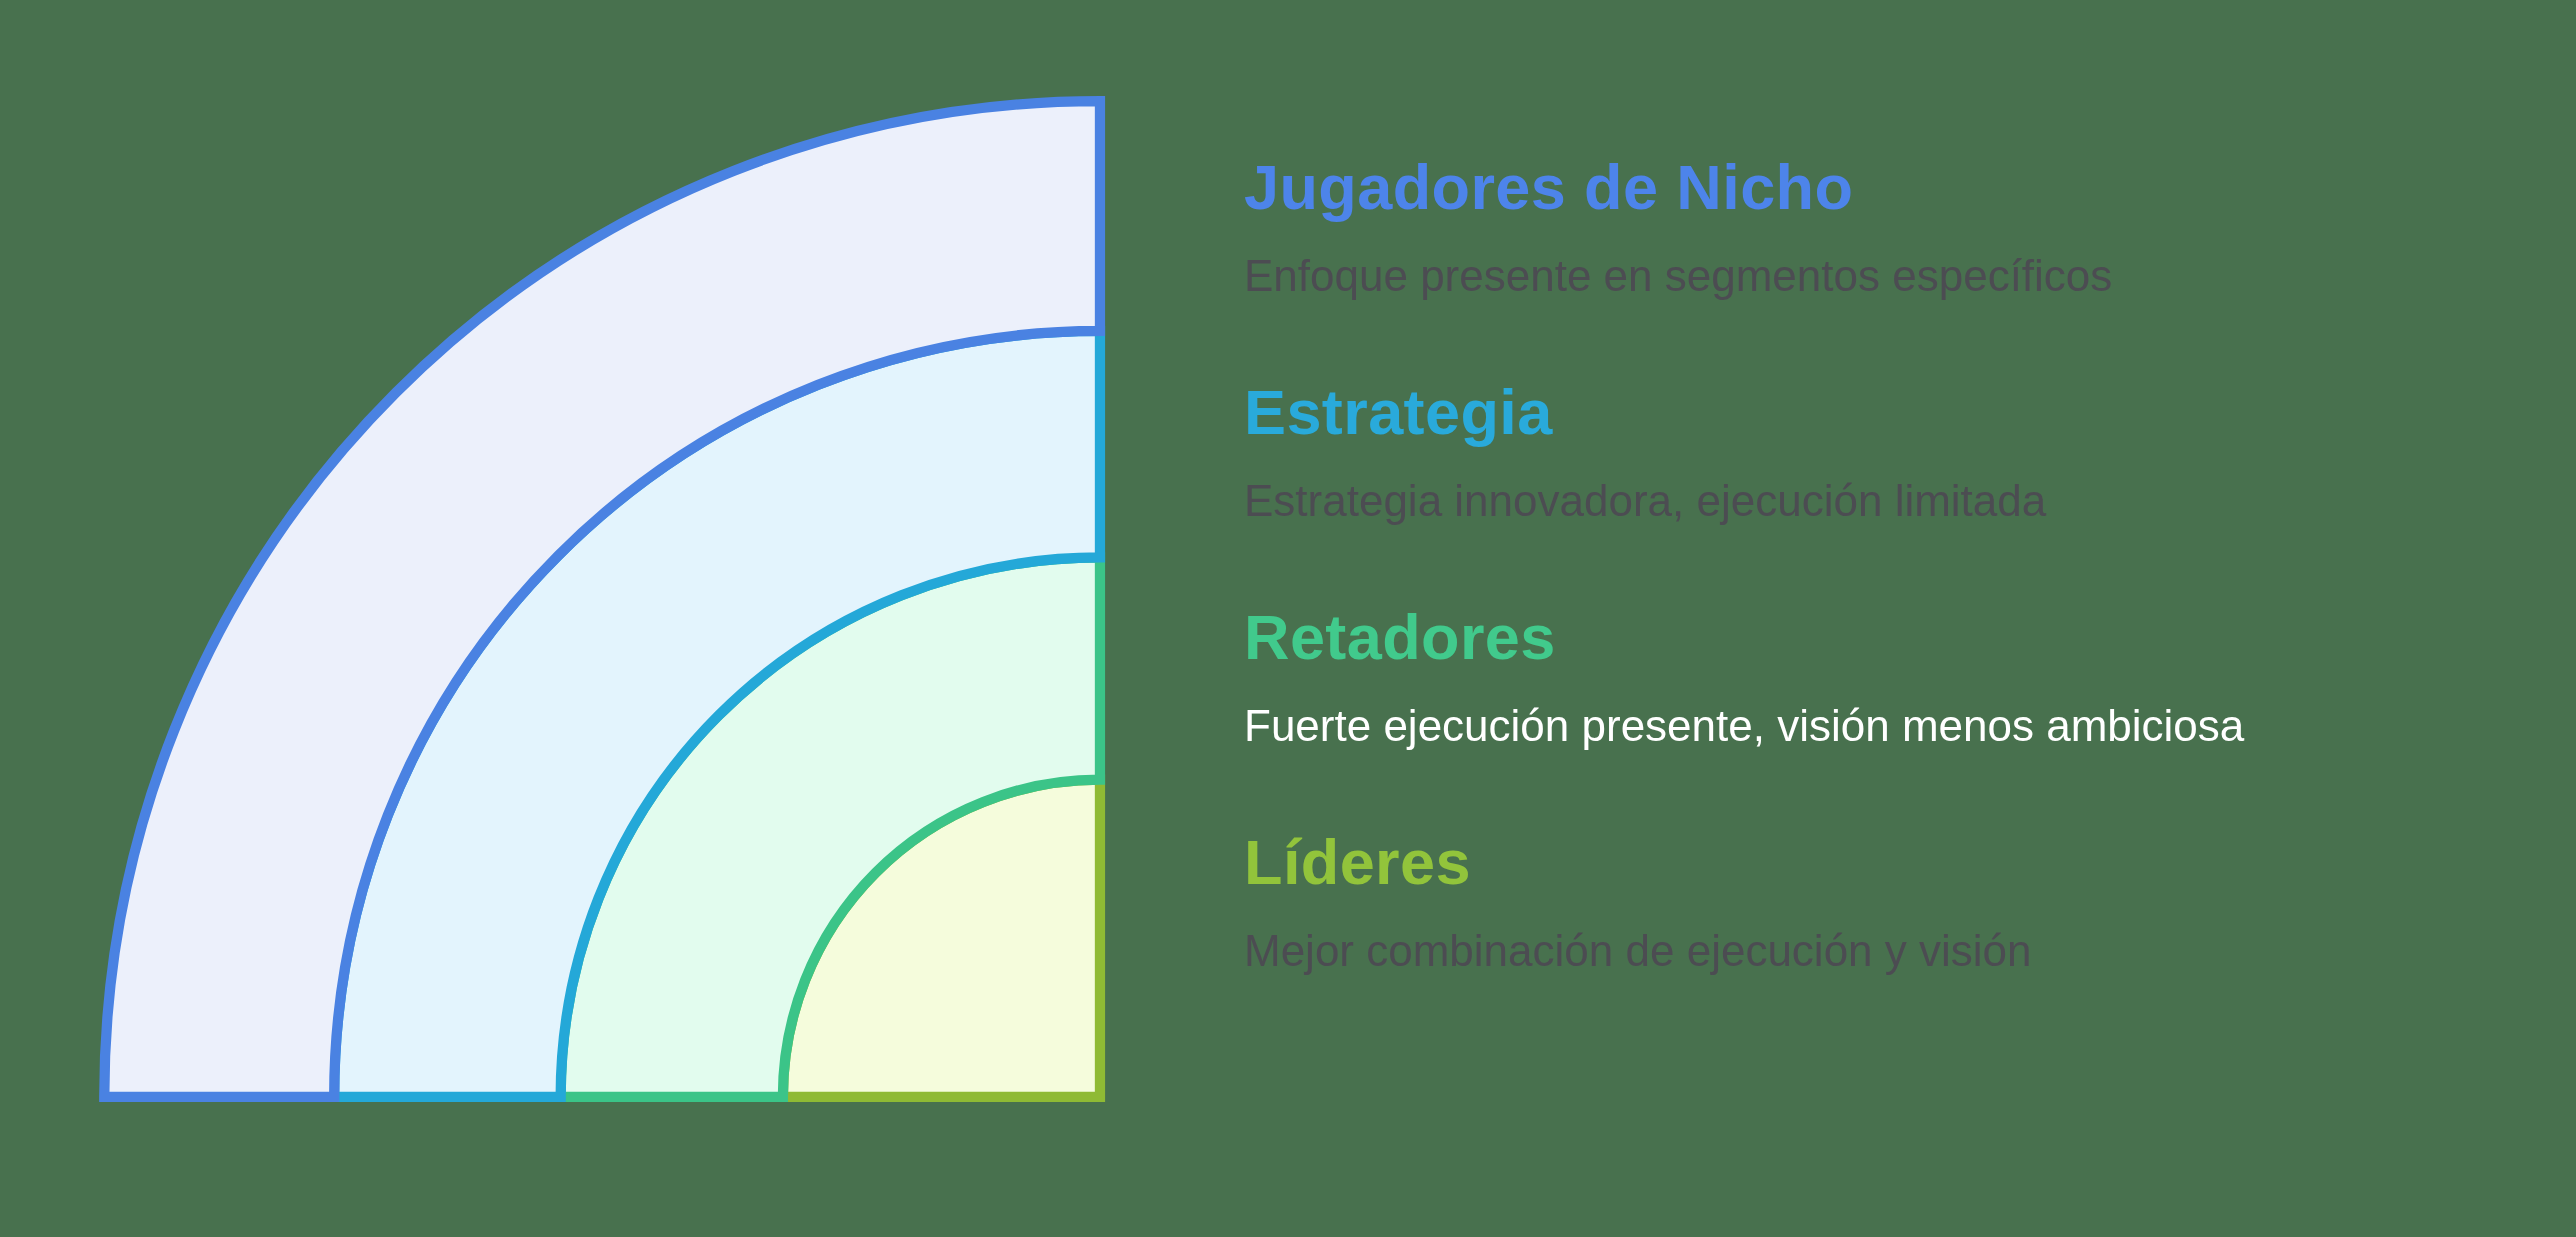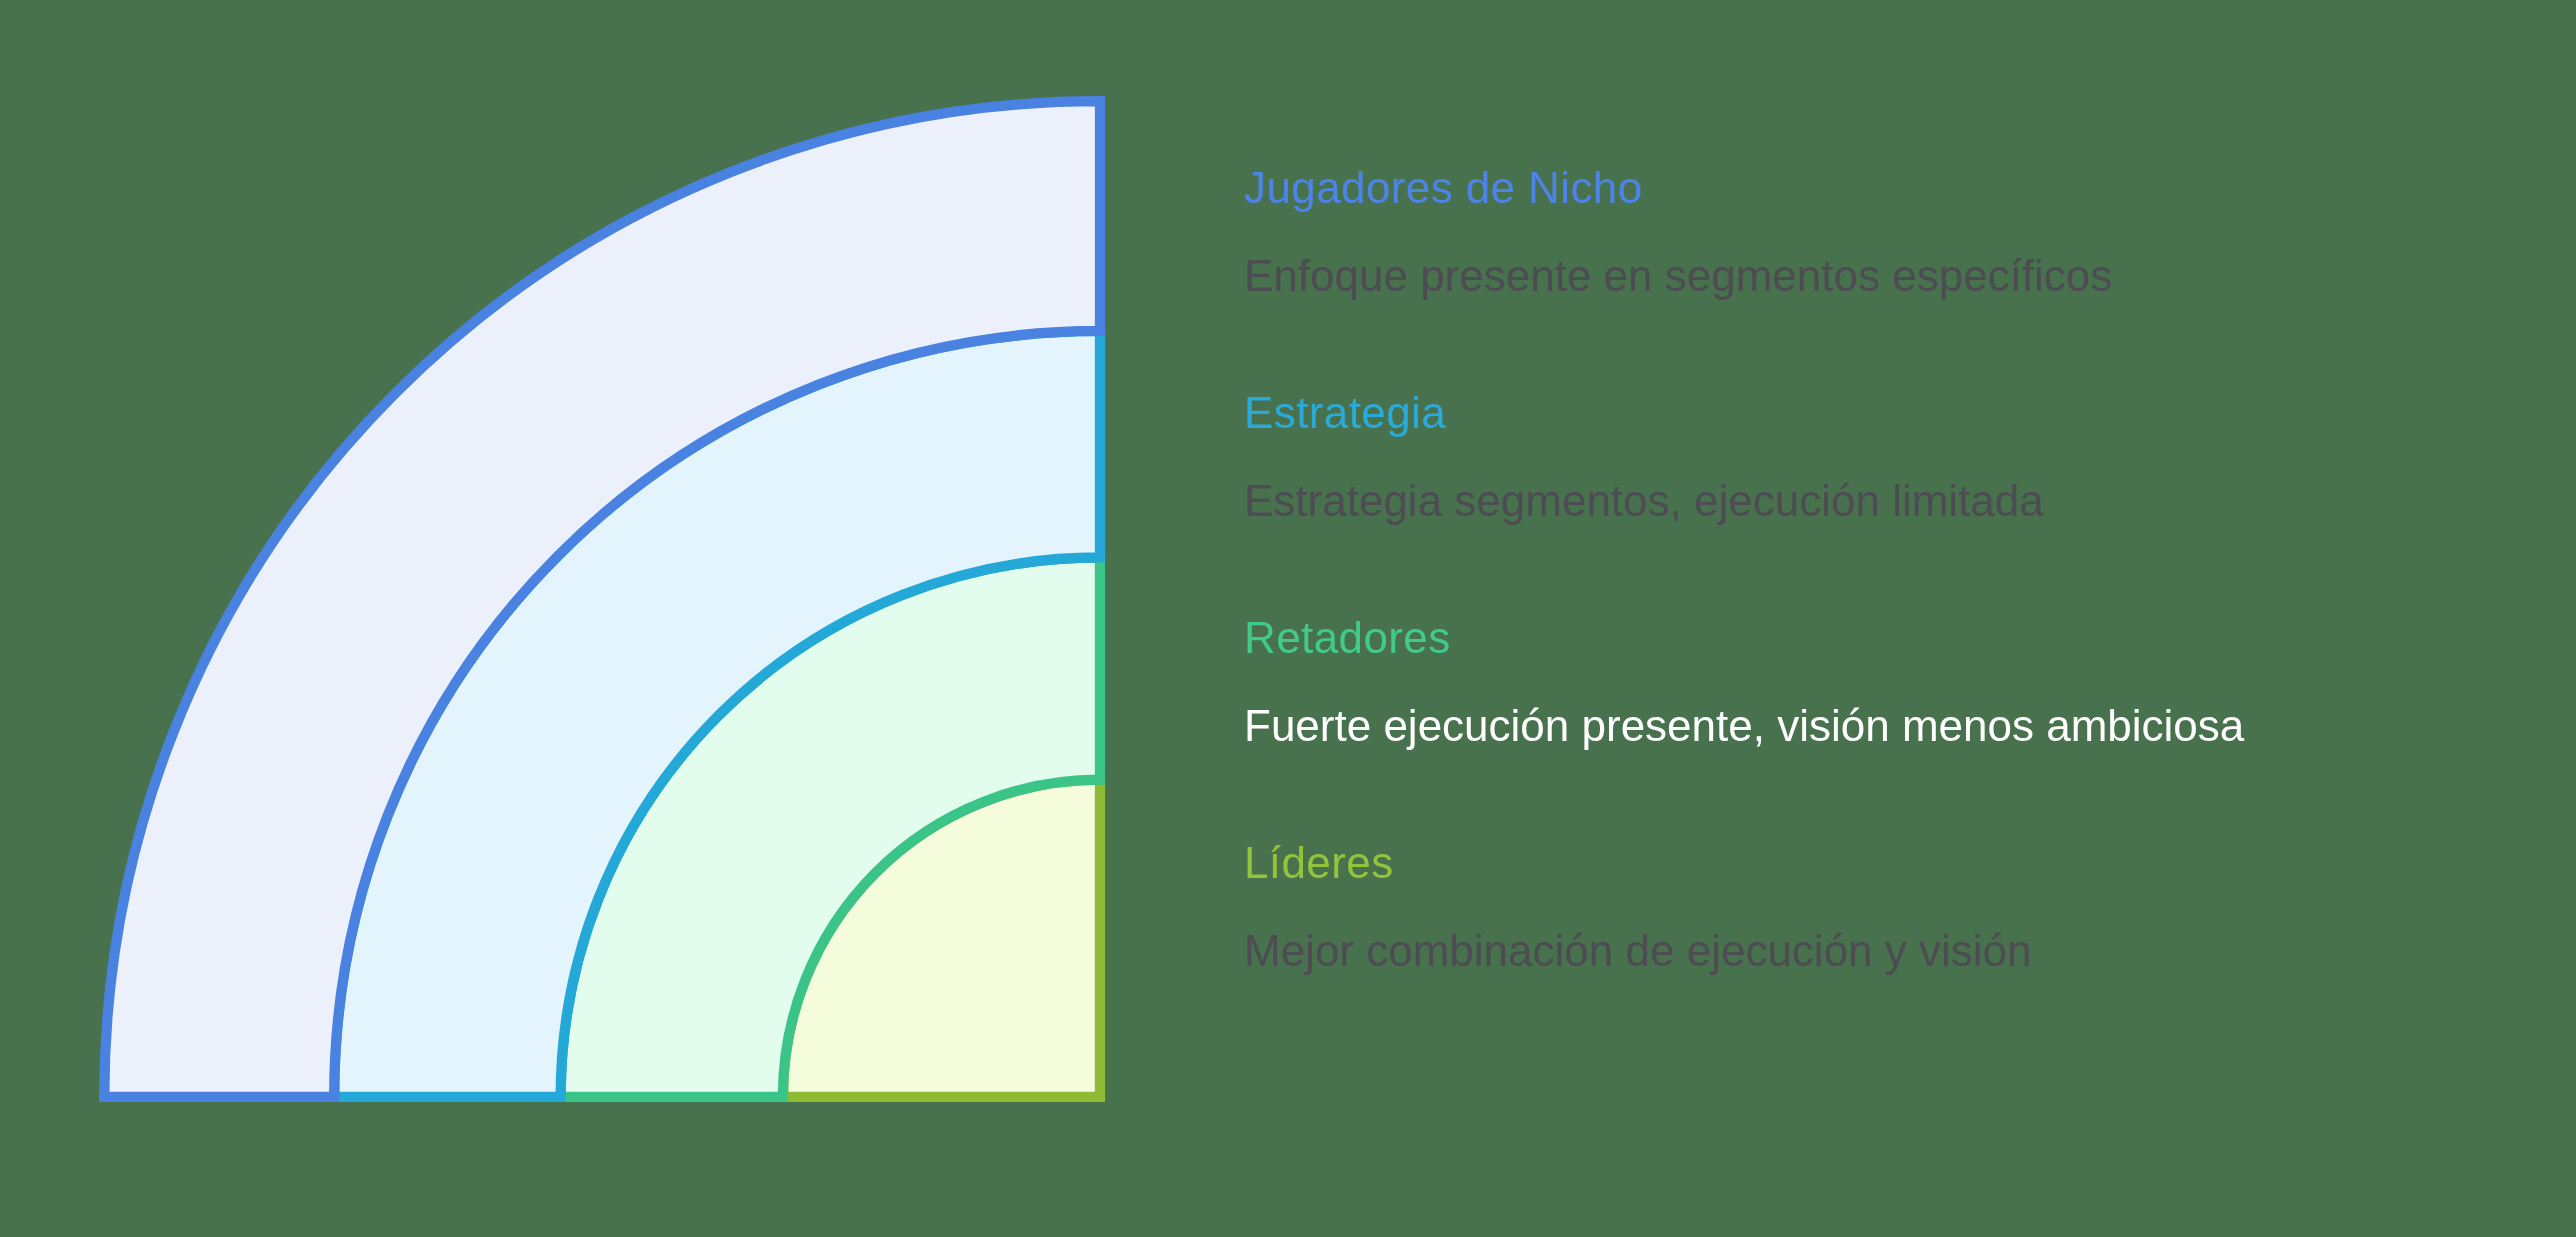--- a/index.html
+++ b/index.html
@@ -30,23 +30,23 @@
     position: absolute;
     left: 1244px;
     top: 156px;
     width: 1299px;
   }
   .legend-item {
     margin: 0 0 77px 0;
   }
   .legend-title {
     margin: 0 0 29px 0;
-    font-size: 44px;
+    font-size: 63px;
     line-height: 63px;
-    font-weight: 400;
+    font-weight: 700;
     letter-spacing: 0.4px;
   }
   .legend-desc {
     margin: 0;
     font-size: 44px;
     line-height: 56px;
     font-weight: 400;
   }
 </style>
 </head>
@@ -67,21 +67,21 @@
 
   <div class="legend">
 
     <div class="legend-item">
       <h2 class="legend-title" style="color: rgb(77, 132, 234);">Jugadores de Nicho</h2>
       <p class="legend-desc" style="color: rgb(76, 76, 82);">Enfoque presente en segmentos específicos</p>
     </div>
 
     <div class="legend-item">
       <h2 class="legend-title" style="color: rgb(41, 170, 219);">Estrategia</h2>
-      <p class="legend-desc" style="color: rgb(76, 76, 82);">Estrategia segmentos, ejecución limitada</p>
+      <p class="legend-desc" style="color: rgb(76, 76, 82);">Estrategia innovadora, ejecución limitada</p>
     </div>
 
     <div class="legend-item">
       <h2 class="legend-title" style="color: rgb(65, 202, 140);">Retadores</h2>
       <p class="legend-desc" style="color: #ffffff;">Fuerte ejecución presente, visión menos ambiciosa</p>
     </div>
 
     <div class="legend-item">
       <h2 class="legend-title" style="color: rgb(146, 196, 59);">Líderes</h2>
       <p class="legend-desc" style="color: rgb(76, 76, 82);">Mejor combinación de ejecución y visión</p>

